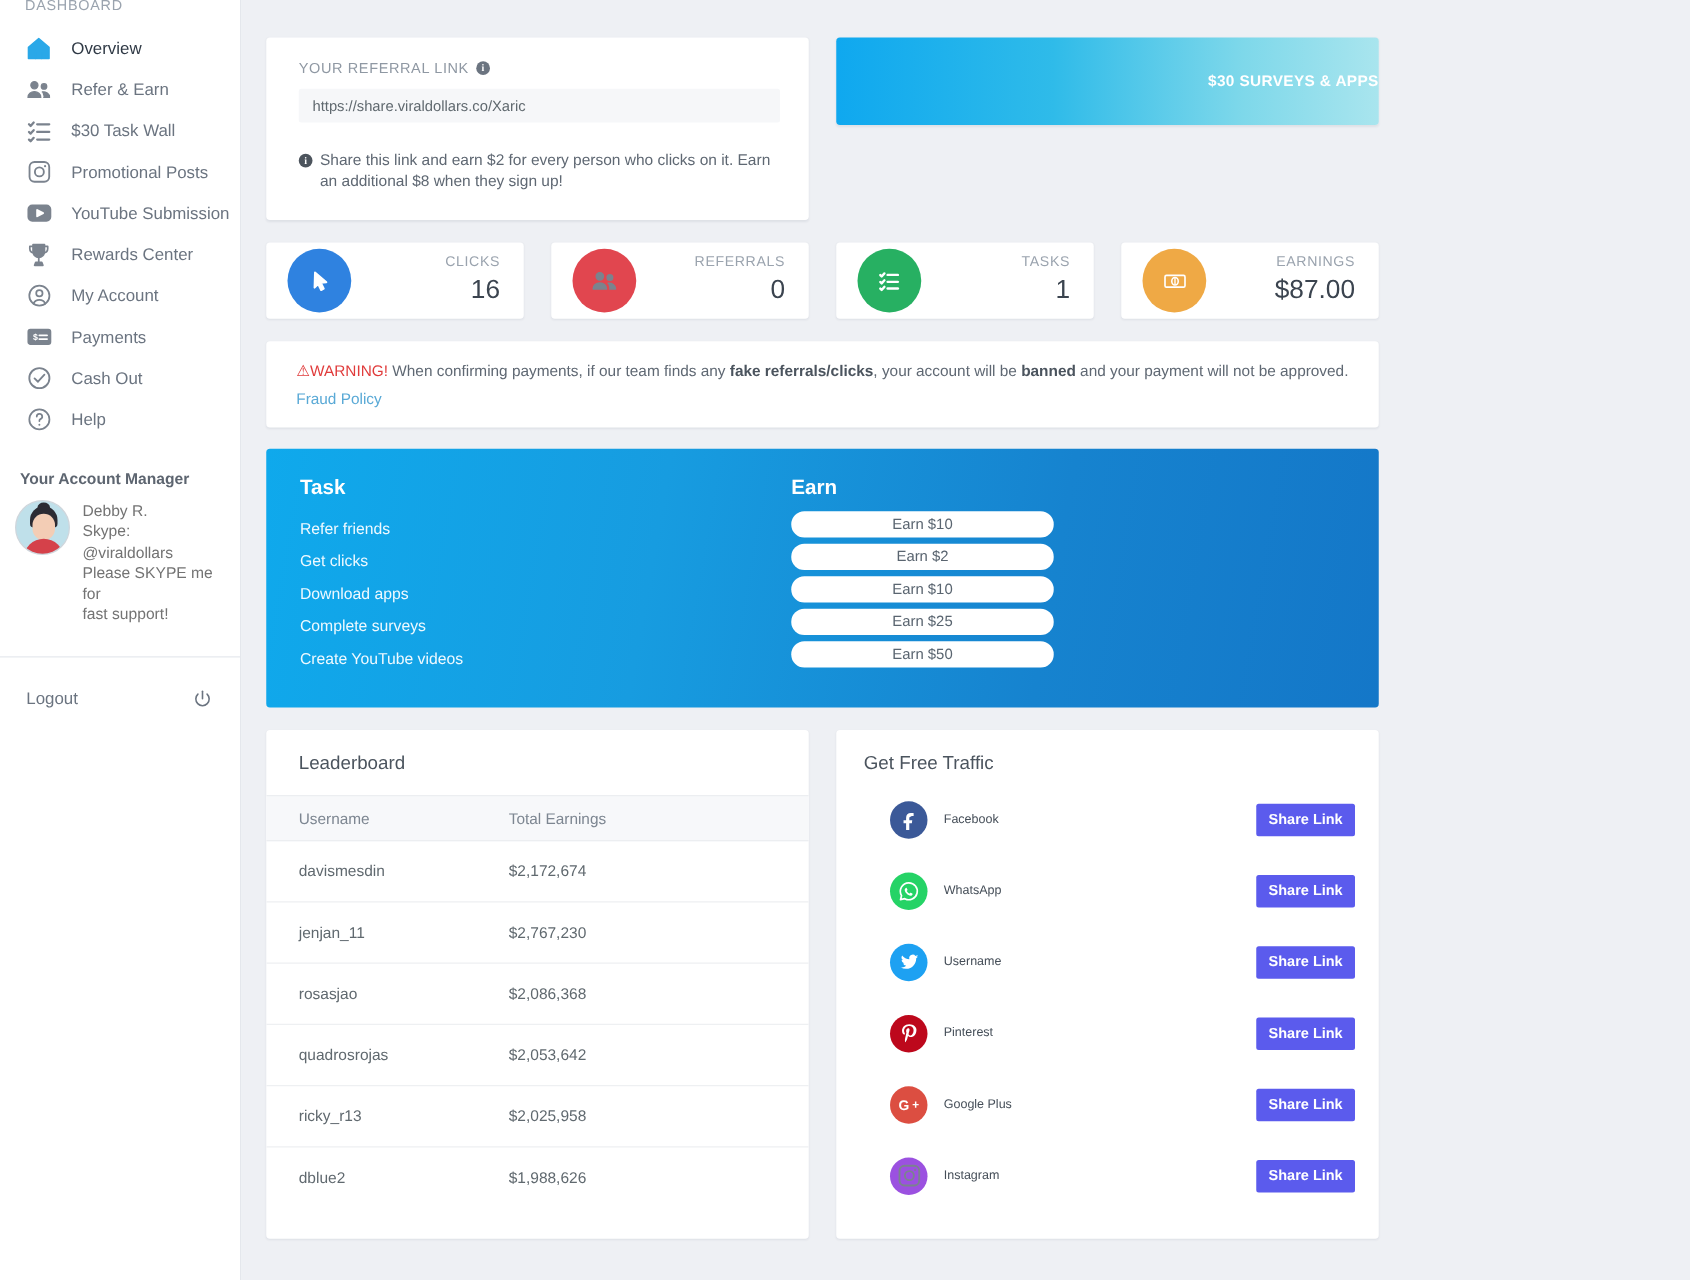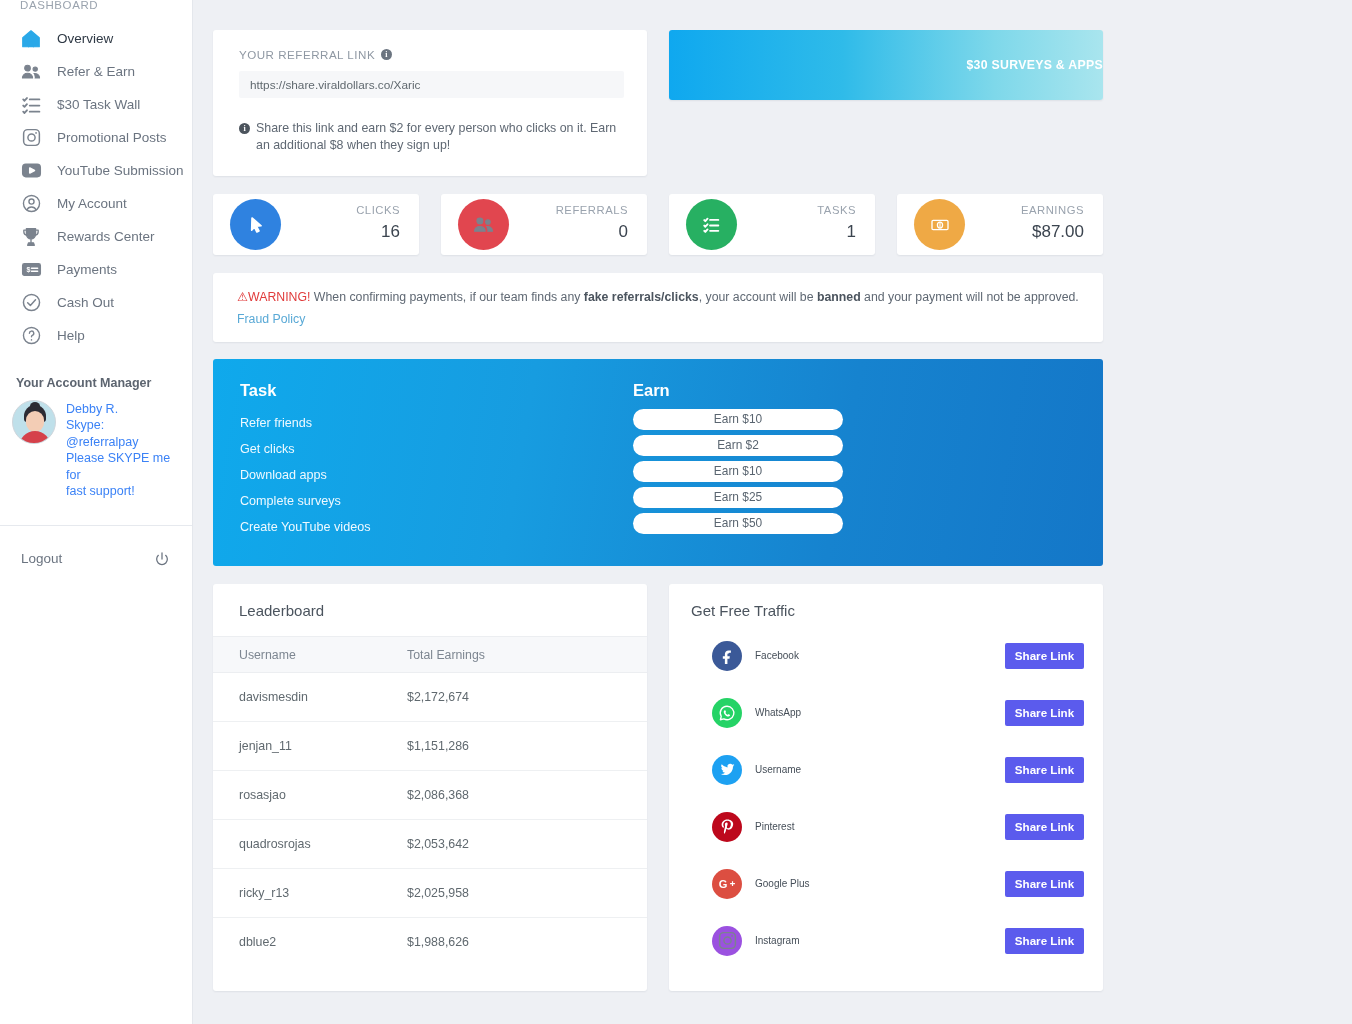--- a/index.html
+++ b/index.html
@@ -35,21 +35,21 @@
 
   .acct-block { margin-top: 24px; padding: 0 16px 0 8px; }
   .acct-title { font-size: 12.5px; color: #5d6570; font-weight: 600; padding-left: 8px; margin-bottom: 10px;}
   .acct-row { display: flex; gap: 10px; padding-left: 4px; }
   .avatar { width: 44px; height: 44px; border-radius: 50%; flex: 0 0 44px;
     background: #bfe0ea; border: 1px solid #cfd6dc; position: relative; overflow: hidden; }
   .avatar .hair { position:absolute; left:11px; top:4px; width:22px; height:17px; border-radius:11px 11px 3px 3px; background:#2c2b33;}
   .avatar .face { position:absolute; left:13px; top:10px; width:18px; height:21px; border-radius:9px 9px 9px 9px; background:#f3cdb5;}
   .avatar .bun  { position:absolute; left:17px; top:1px; width:10px; height:8px; border-radius:50%; background:#2c2b33;}
   .avatar .body { position:absolute; left:6px; top:30px; width:32px; height:16px; border-radius:16px 16px 0 0; background:#d5414a;}
-  .acct-txt { font-size: 12.5px; color: #3b82f6; line-height: 16.4px; padding-top: 1px;}
+  .acct-txt { font-size: 12.5px; color: #737373; line-height: 16.4px; padding-top: 1px;}
   .sb-divider { height:1px; background:#e6e9ee; margin: 26px 0 0 0; }
   .logout-row {
     display:flex; align-items:center; justify-content:space-between;
     padding: 0 22px 0 21px; height: 45px; margin-top: 10px; cursor:pointer;
   }
   .logout-row .lbl { font-size:13.5px; color:#6b7480;}
 
   
   .main { flex: 1; height: 1024px; padding: 18px 129px 0 20px; overflow: hidden; }
   .wrap { width: 890px; }
@@ -91,21 +91,21 @@
   .stats { display:flex; gap:22px; margin-top:18px; }
   .stat {
     width: 206px; height: 61px; background:#fff; border-radius:3px;
     box-shadow: 0 1px 2px rgba(20,30,60,.07);
     display:flex; align-items:center; justify-content:space-between;
     padding: 0 19px 0 17px;
   }
   .stat .circ { width:51px; height:51px; border-radius:50%; display:flex; align-items:center; justify-content:center; flex:0 0 51px;}
   .stat .txt { text-align:right; }
   .stat .k { font-size:11.3px; letter-spacing:.5px; color:#9aa3ae; }
-  .stat .v { font-size:17px; color:#3b444f; margin-top:2px; line-height:27px; font-weight:400;}
+  .stat .v { font-size:21px; color:#3b444f; margin-top:2px; line-height:27px; font-weight:400;}
 
   .warn {
     margin-top: 18px; background:#fff; border-radius:3px; padding: 16px 20px 15px 24px;
     box-shadow: 0 1px 2px rgba(20,30,60,.07); font-size:12.3px; color:#5f6873; line-height:16px;
   }
   .warn .w { color:#e03b3b; font-weight:400;}
   .warn .tri { color:#e03b3b; }
   .warn b { font-weight:700; color:#4b545e;}
   .warn a { display:inline-block; margin-top:6px; color:#59a9d6; text-decoration:none; font-size:12.3px;}
 
@@ -202,39 +202,39 @@
           <span class="ic">
             <svg width="21" height="21" viewBox="0 0 24 24" fill="none" stroke="#7b838e" stroke-width="1.8" stroke-linecap="round" stroke-linejoin="round">
               <rect x="2" y="5" width="20" height="14" rx="3.5" fill="#7b838e" stroke="#7b838e"></rect>
               <path d="M10 9.2 15.4 12 10 14.8z" fill="#ffffff" stroke="#ffffff"></path>
             </svg>
           </span>
           <span class="lbl">YouTube Submission</span>
         </div>
         <div class="nav-item">
           <span class="ic">
-            <svg width="21" height="21" viewBox="0 0 24 24" fill="none" stroke="#7b838e" stroke-width="1.6" stroke-linecap="round" stroke-linejoin="round">
-              <circle cx="12" cy="12" r="9.2"></circle>
-              <circle cx="12" cy="9.8" r="2.9"></circle>
-              <path d="M6.6 19.3a6 6 0 0 1 10.8 0"></path>
-            </svg>
-          </span>
-          <span class="lbl">My Account</span>
-        </div>
-        <div class="nav-item">
-          <span class="ic">
             <svg width="22" height="22" viewBox="0 0 24 24" fill="none" stroke="#7b838e" stroke-width="1.5" stroke-linecap="round" stroke-linejoin="round">
               <path d="M7 3h10v6a5 5 0 0 1-10 0z" fill="#7b838e" stroke="#7b838e"></path>
               <path d="M7 4.5H4.2v2A3.6 3.6 0 0 0 7.6 10"></path>
               <path d="M17 4.5h2.8v2A3.6 3.6 0 0 1 16.4 10"></path>
               <path d="M12 14v4"></path>
               <path d="M8.4 21h7.2l-1-2.6H9.4z" fill="#7b838e" stroke="#7b838e"></path>
             </svg>
           </span>
           <span class="lbl">Rewards Center</span>
+        </div>
+        <div class="nav-item">
+          <span class="ic">
+            <svg width="21" height="21" viewBox="0 0 24 24" fill="none" stroke="#7b838e" stroke-width="1.6" stroke-linecap="round" stroke-linejoin="round">
+              <circle cx="12" cy="12" r="9.2"></circle>
+              <circle cx="12" cy="9.8" r="2.9"></circle>
+              <path d="M6.6 19.3a6 6 0 0 1 10.8 0"></path>
+            </svg>
+          </span>
+          <span class="lbl">My Account</span>
         </div>
         <div class="nav-item">
           <span class="ic">
             <svg width="21" height="21" viewBox="0 0 24 24" fill="none" stroke="#7b838e" stroke-width="1.8" stroke-linecap="round" stroke-linejoin="round">
               <rect x="2" y="5.5" width="20" height="13" rx="1.8" fill="#7b838e" stroke="#7b838e"></rect>
               <text x="6.2" y="14.6" font-size="8" font-family="Liberation Sans, sans-serif" fill="#ffffff" stroke="none" font-weight="700">$</text>
               <path d="M12 10.6h7M12 14h7" stroke="#ffffff" stroke-width="1.7"></path>
             </svg>
           </span>
           <span class="lbl">Payments</span>
@@ -264,21 +264,21 @@
       <div class="acct-title">Your Account Manager</div>
       <div class="acct-row">
         <div class="avatar">
           <div class="bun"></div>
             <div class="hair"></div>
             <div class="face"></div>
             <div class="body"></div>
         </div>
         <div class="acct-txt">
           <div>Debby R.</div>
-          <div>Skype: @referralpay</div>
+          <div>Skype: @viraldollars</div>
           <div>Please SKYPE me for</div>
           <div>fast support!</div>
         </div>
       </div>
     </div>
 
     <div class="sb-divider"></div>
     <div class="logout-row">
       <span class="lbl">Logout</span>
       <span>
@@ -406,21 +406,21 @@
             <div class="c1">Username</div>
             <div class="c2">Total Earnings</div>
           </div>
           <div id="lb-rows">
               <div class="lb-row">
                 <div class="c1">davismesdin</div>
                 <div class="c2">$2,172,674</div>
               </div>
               <div class="lb-row">
                 <div class="c1">jenjan_11</div>
-                <div class="c2">$1,151,286</div>
+                <div class="c2">$2,767,230</div>
               </div>
               <div class="lb-row">
                 <div class="c1">rosasjao</div>
                 <div class="c2">$2,086,368</div>
               </div>
               <div class="lb-row">
                 <div class="c1">quadrosrojas</div>
                 <div class="c2">$2,053,642</div>
               </div>
               <div class="lb-row">

